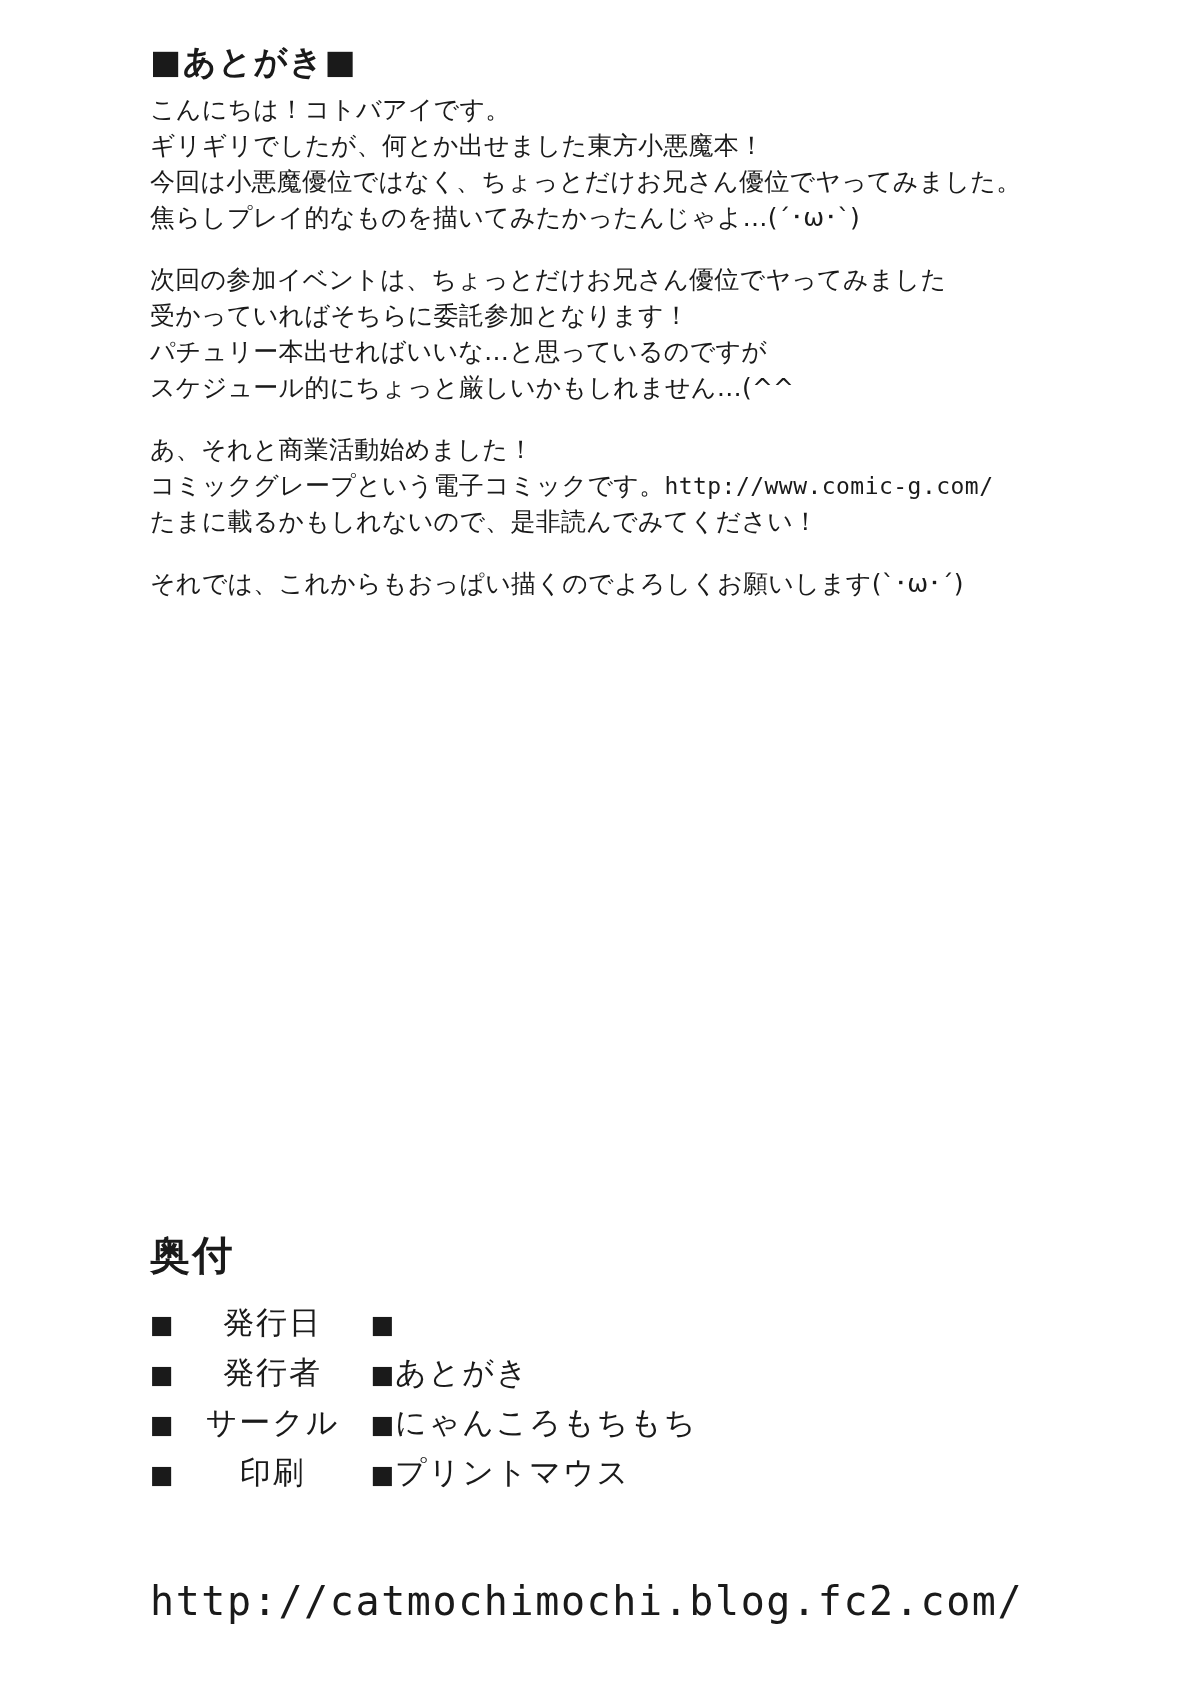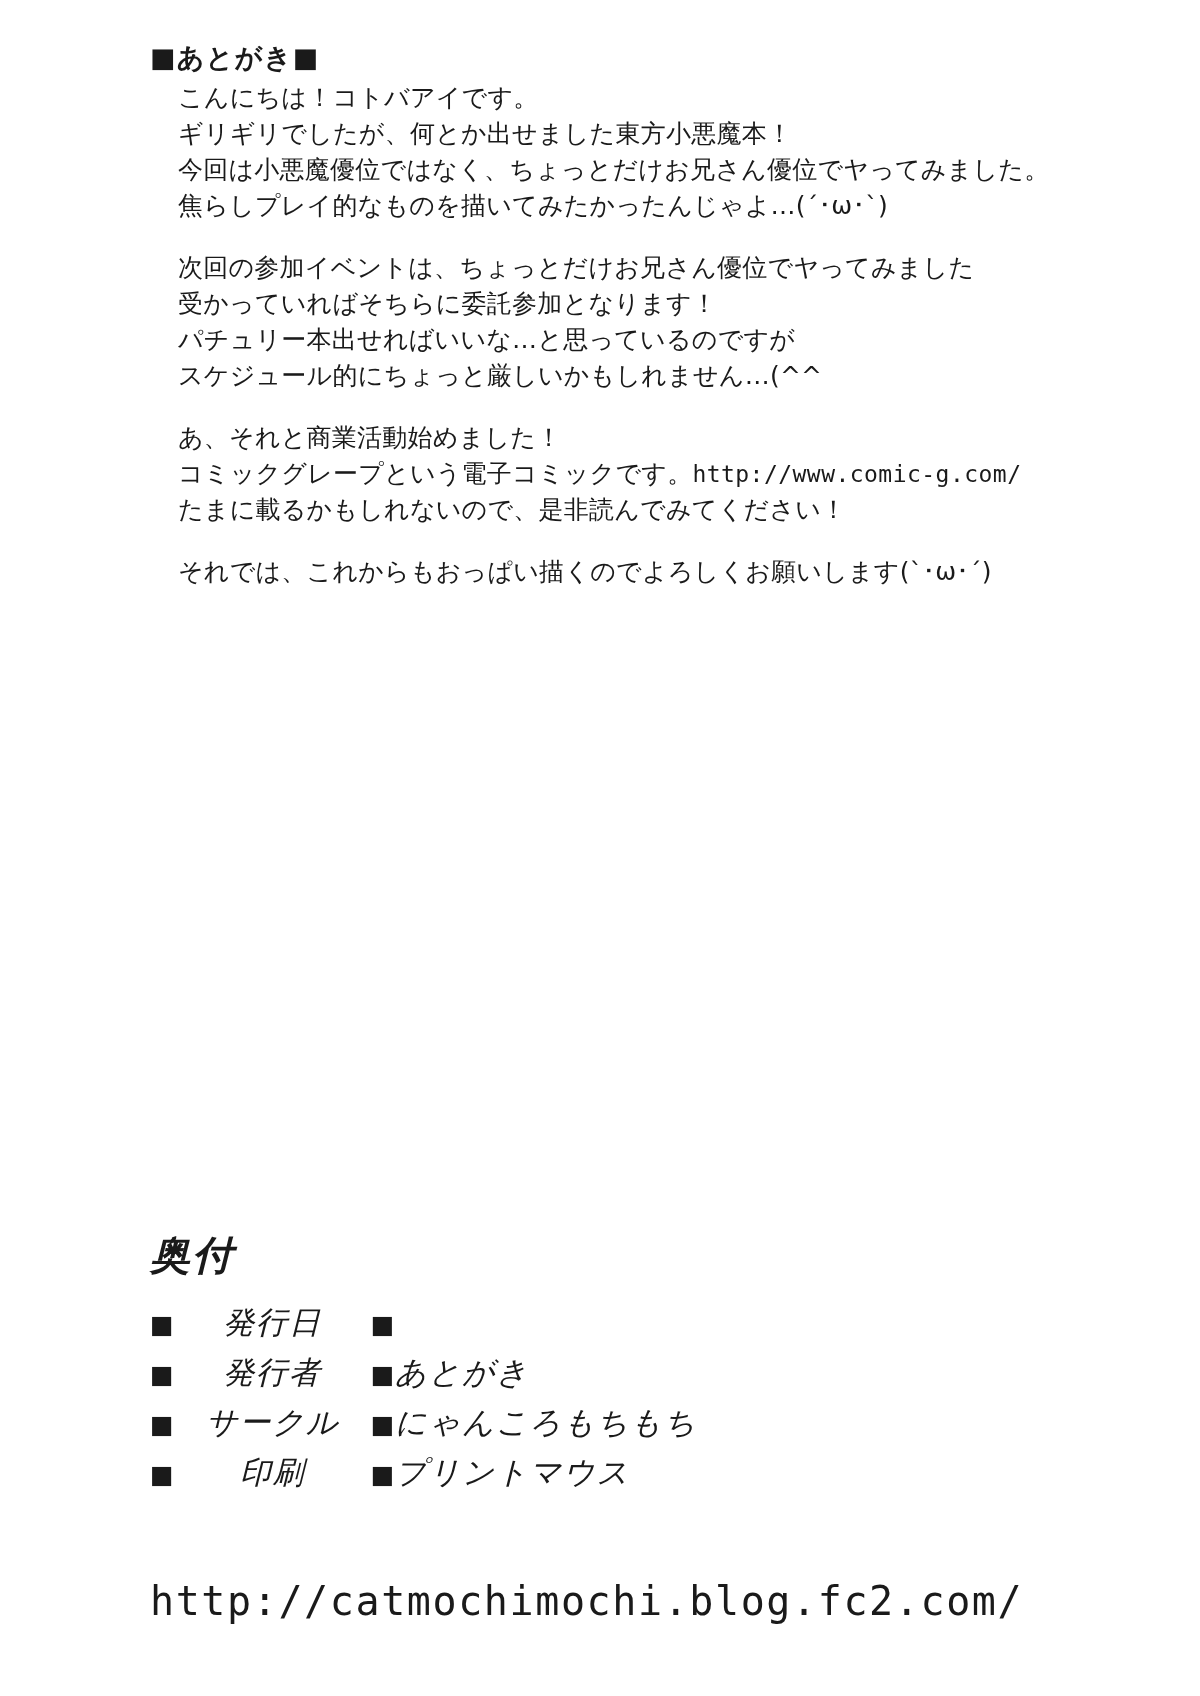--- a/index.html
+++ b/index.html
@@ -20,35 +20,34 @@
     width: 1200px;
     height: 1696px;
     box-sizing: border-box;
   }
 
   
   .afterword-heading {
     position: absolute;
     left: 150px;
     top: 40px;
-    font-size: 27px;
+    font-size: 33px;
     font-weight: 700;
     letter-spacing: 0.05em;
     white-space: pre;
   }
 
   .afterword-body {
     position: absolute;
     left: 150px;
-    top: 80px;
+    top: 92px;
     width: 1000px;
     font-size: 25px;
     line-height: 36px;
     letter-spacing: 0.01em;
-    margin-left: 28px;
   }
   .para {
     margin: 0 0 26px 0;
   }
   .para:last-child { margin-bottom: 0; }
   .line {
     display: block;
     white-space: pre;
   }
   .mono-url {
@@ -57,21 +56,20 @@
     letter-spacing: 0.02em;
     text-align: right;
   }
 
   
   .colophon {
     position: absolute;
     left: 150px;
     top: 1228px;
     width: 1000px;
-    font-style: italic;
   }
   .colophon-title {
     font-size: 40px;
     font-weight: 700;
     letter-spacing: 0.06em;
     margin: 0 0 14px 0;
     white-space: pre;
   }
   .colophon-row {
     display: flex;

